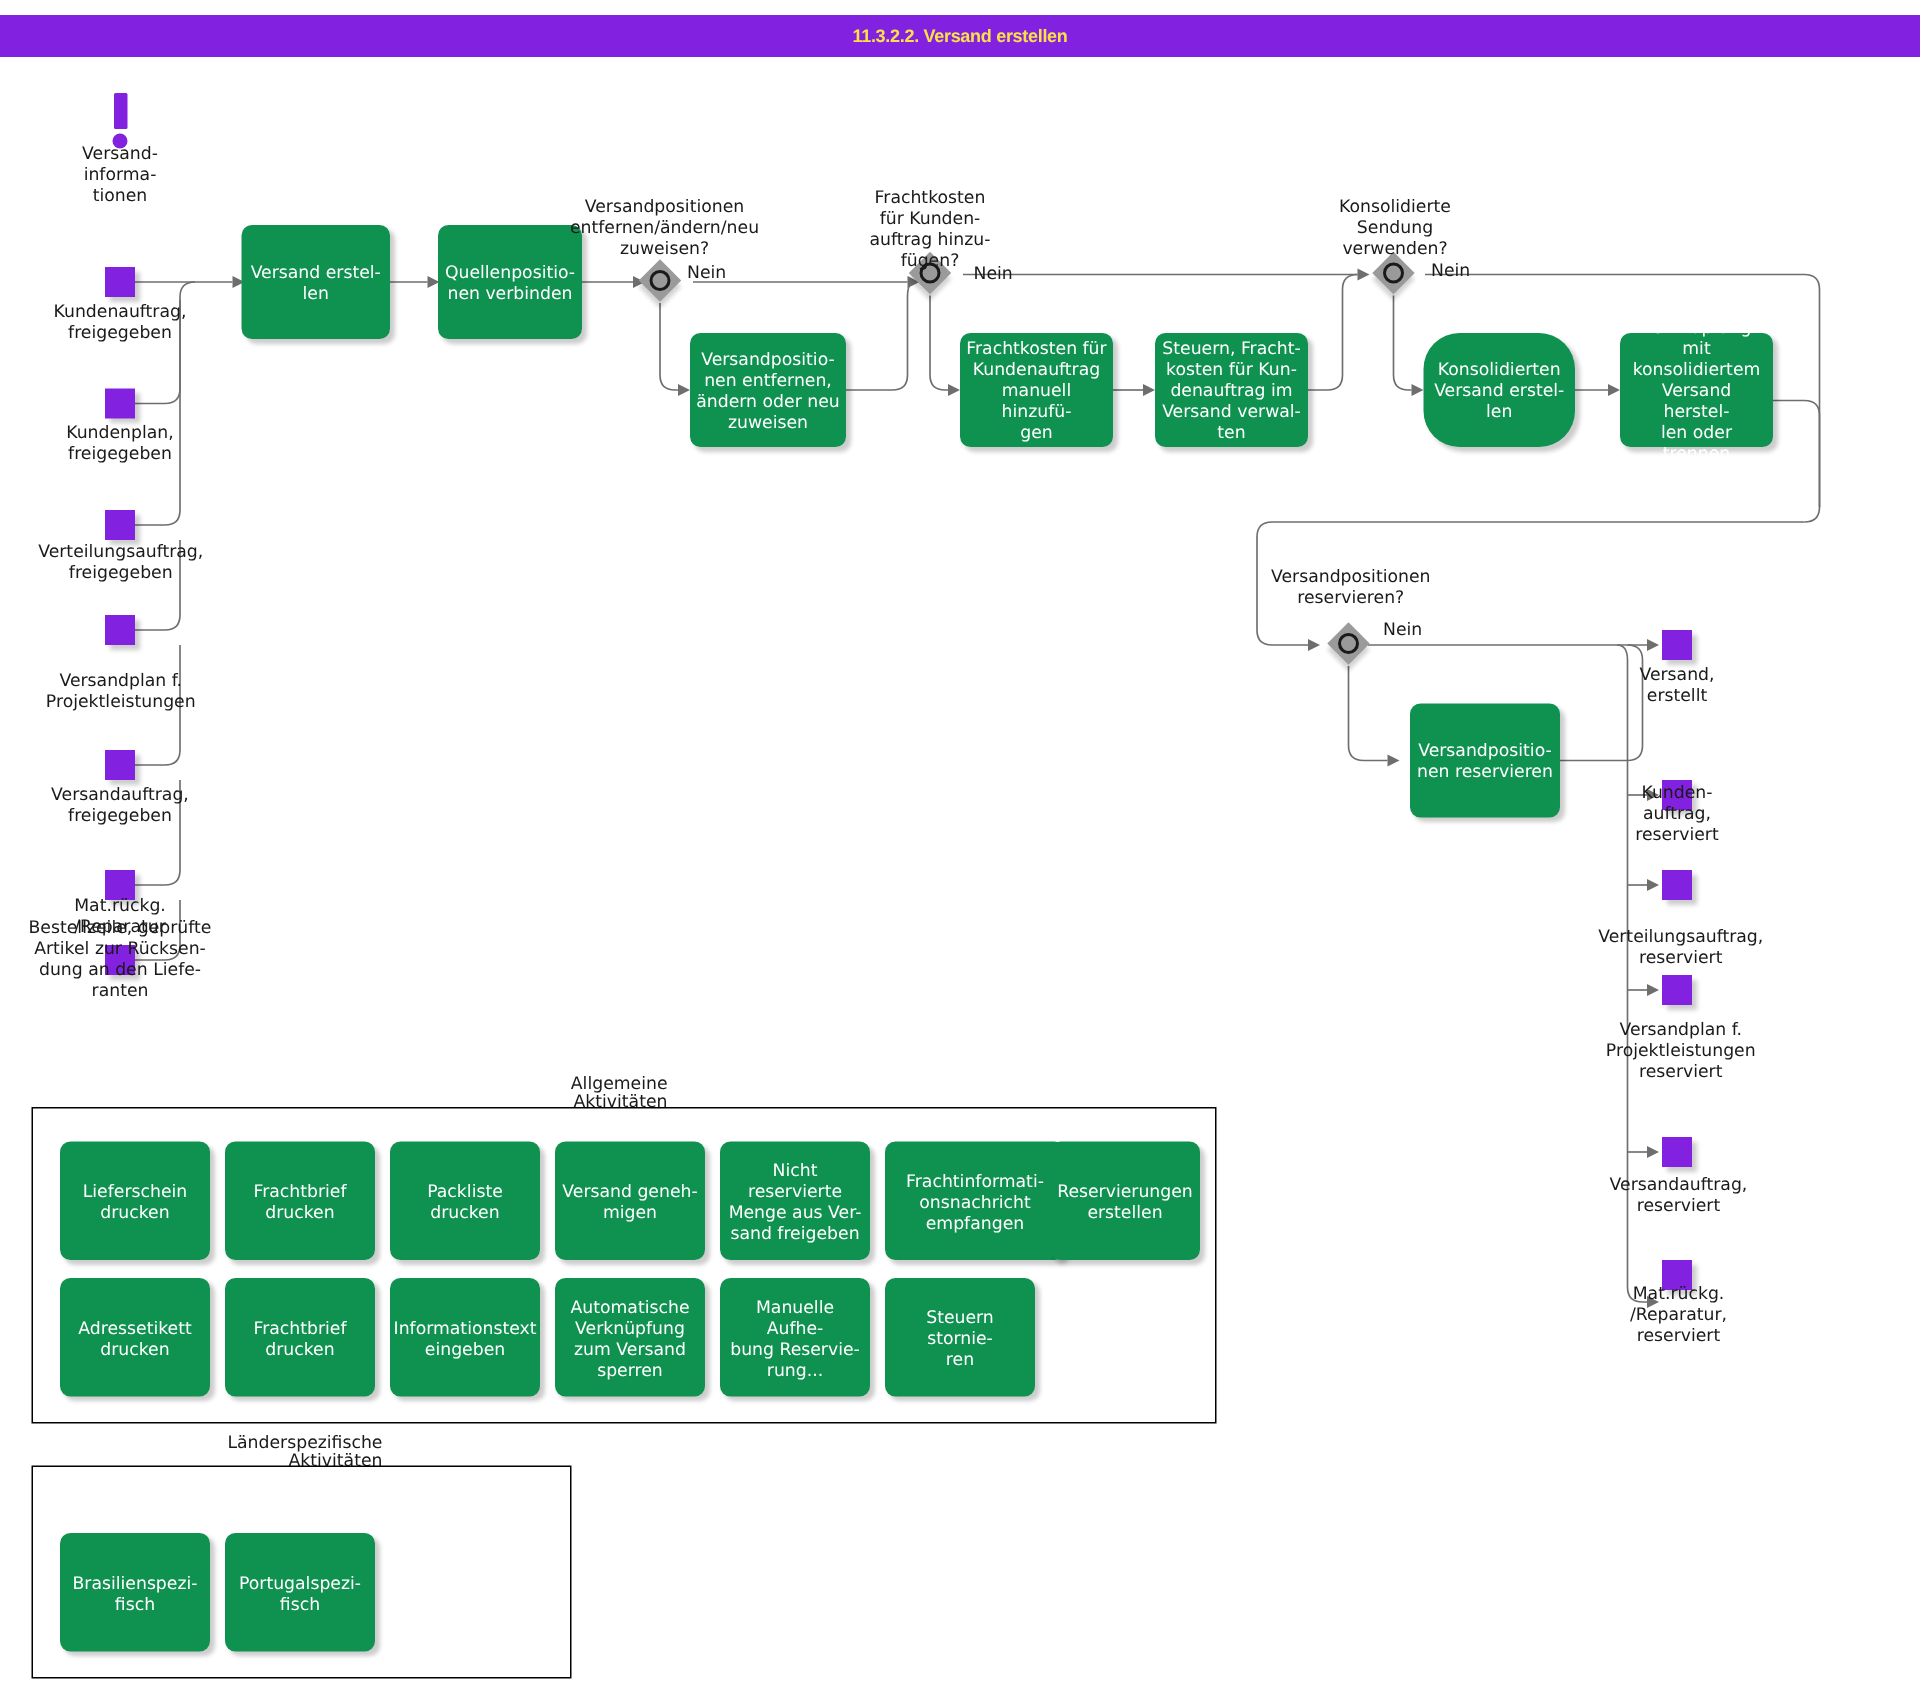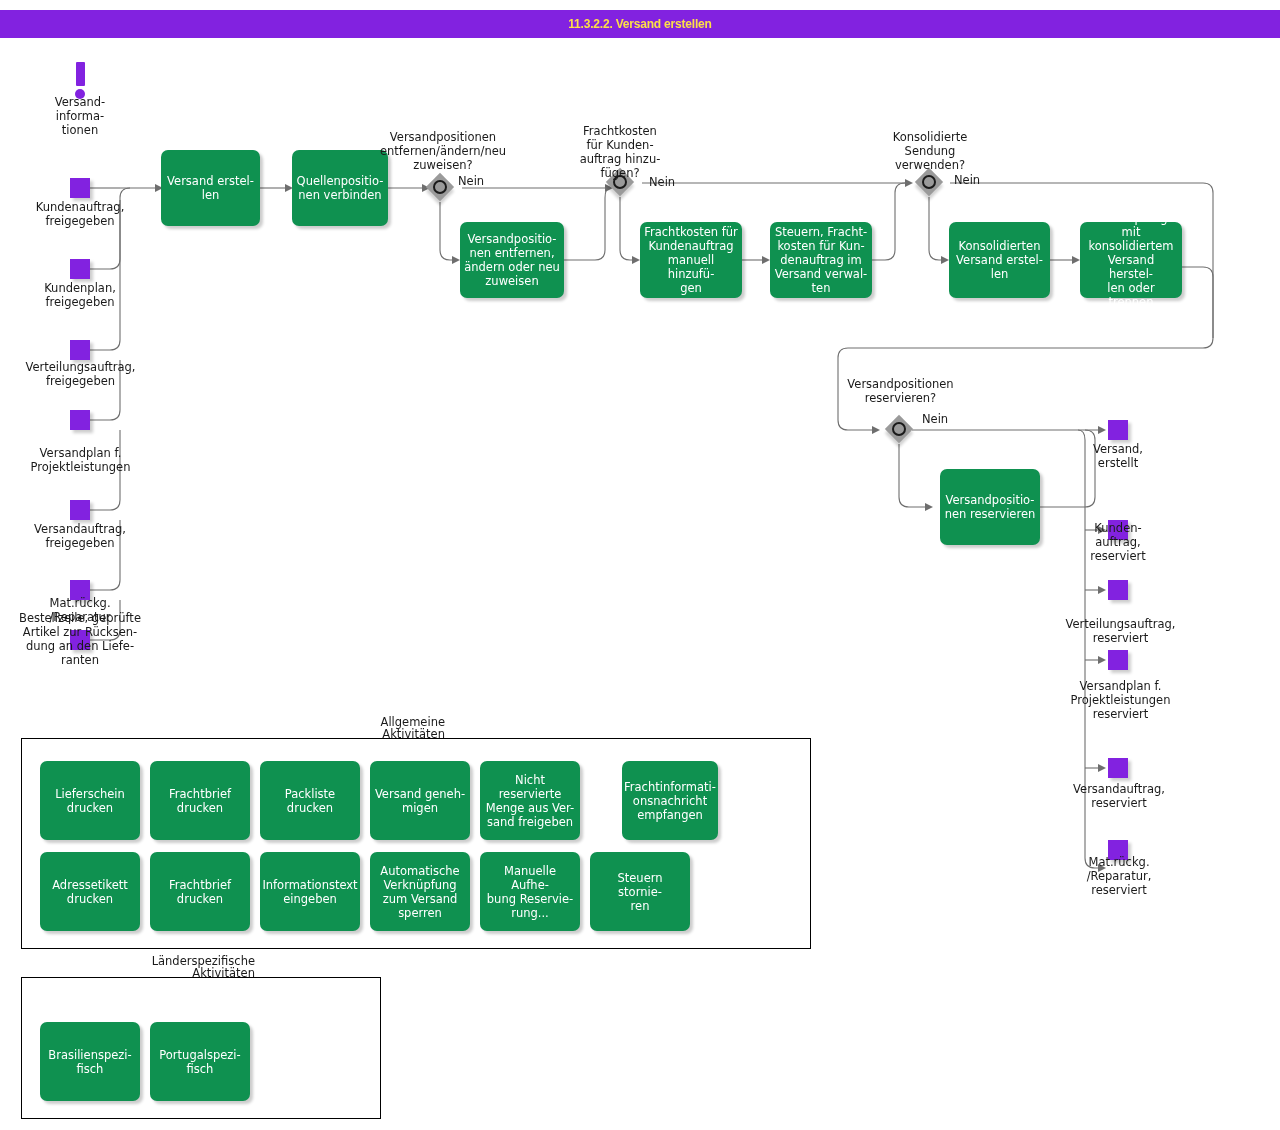--- a/index.html
+++ b/index.html
@@ -270,21 +270,21 @@
 Kundenauftrag
 manuell hinzufü-
 gen</div>
 
   <div class="task" style="left:770px; top:222px; width:102px; height:76px;">Steuern, Fracht-
 kosten für Kun-
 denauftrag im
 Versand verwal-
 ten</div>
 
-  <div class="task" style="left:949px; top:222px; width:101px; height:76px;">Konsolidierten
+  <div class="task" style="left:949px; top:222px; width:101px; height:76px;border-radius:24px;">Konsolidierten
 Versand erstel-
 len</div>
 
   <div class="task" style="left:1080px; top:222px; width:102px; height:76px;">Verknüpfung mit
 konsolidiertem
 Versand herstel-
 len oder trennen</div>
 
   <div class="task" style="left:940px; top:469px; width:100px; height:76px;">Versandpositio-
 nen reservieren</div>
@@ -360,23 +360,25 @@
 drucken</div>
   <div class="task" style="left:150px; top:761px; width:100px; height:79px;">Frachtbrief
 drucken</div>
   <div class="task" style="left:260px; top:761px; width:100px; height:79px;">Packliste
 drucken</div>
   <div class="task" style="left:370px; top:761px; width:100px; height:79px;">Versand geneh-
 migen</div>
   <div class="task" style="left:480px; top:761px; width:100px; height:79px;">Nicht reservierte
 Menge aus Ver-
 sand freigeben</div>
-  <div class="task" style="left:622px; top:761px; width:96px; height:79px;">Frachtinformati-
+  <div class="task" style="left:590px; top:761px; width:120px; height:79px;">Frachtinformati-
 onsnachricht
 empfangen</div>
+  <div class="task" style="left:700px; top:761px; width:100px; height:79px;">Reservierungen
+erstellen</div>
 
   <div class="task" style="left:40px;  top:852px; width:100px; height:79px;">Adressetikett
 drucken</div>
   <div class="task" style="left:150px; top:852px; width:100px; height:79px;">Frachtbrief
 drucken</div>
   <div class="task" style="left:260px; top:852px; width:100px; height:79px;">Informationstext
 eingeben</div>
   <div class="task" style="left:370px; top:852px; width:100px; height:79px;">Automatische
 Verknüpfung
 zum Versand

